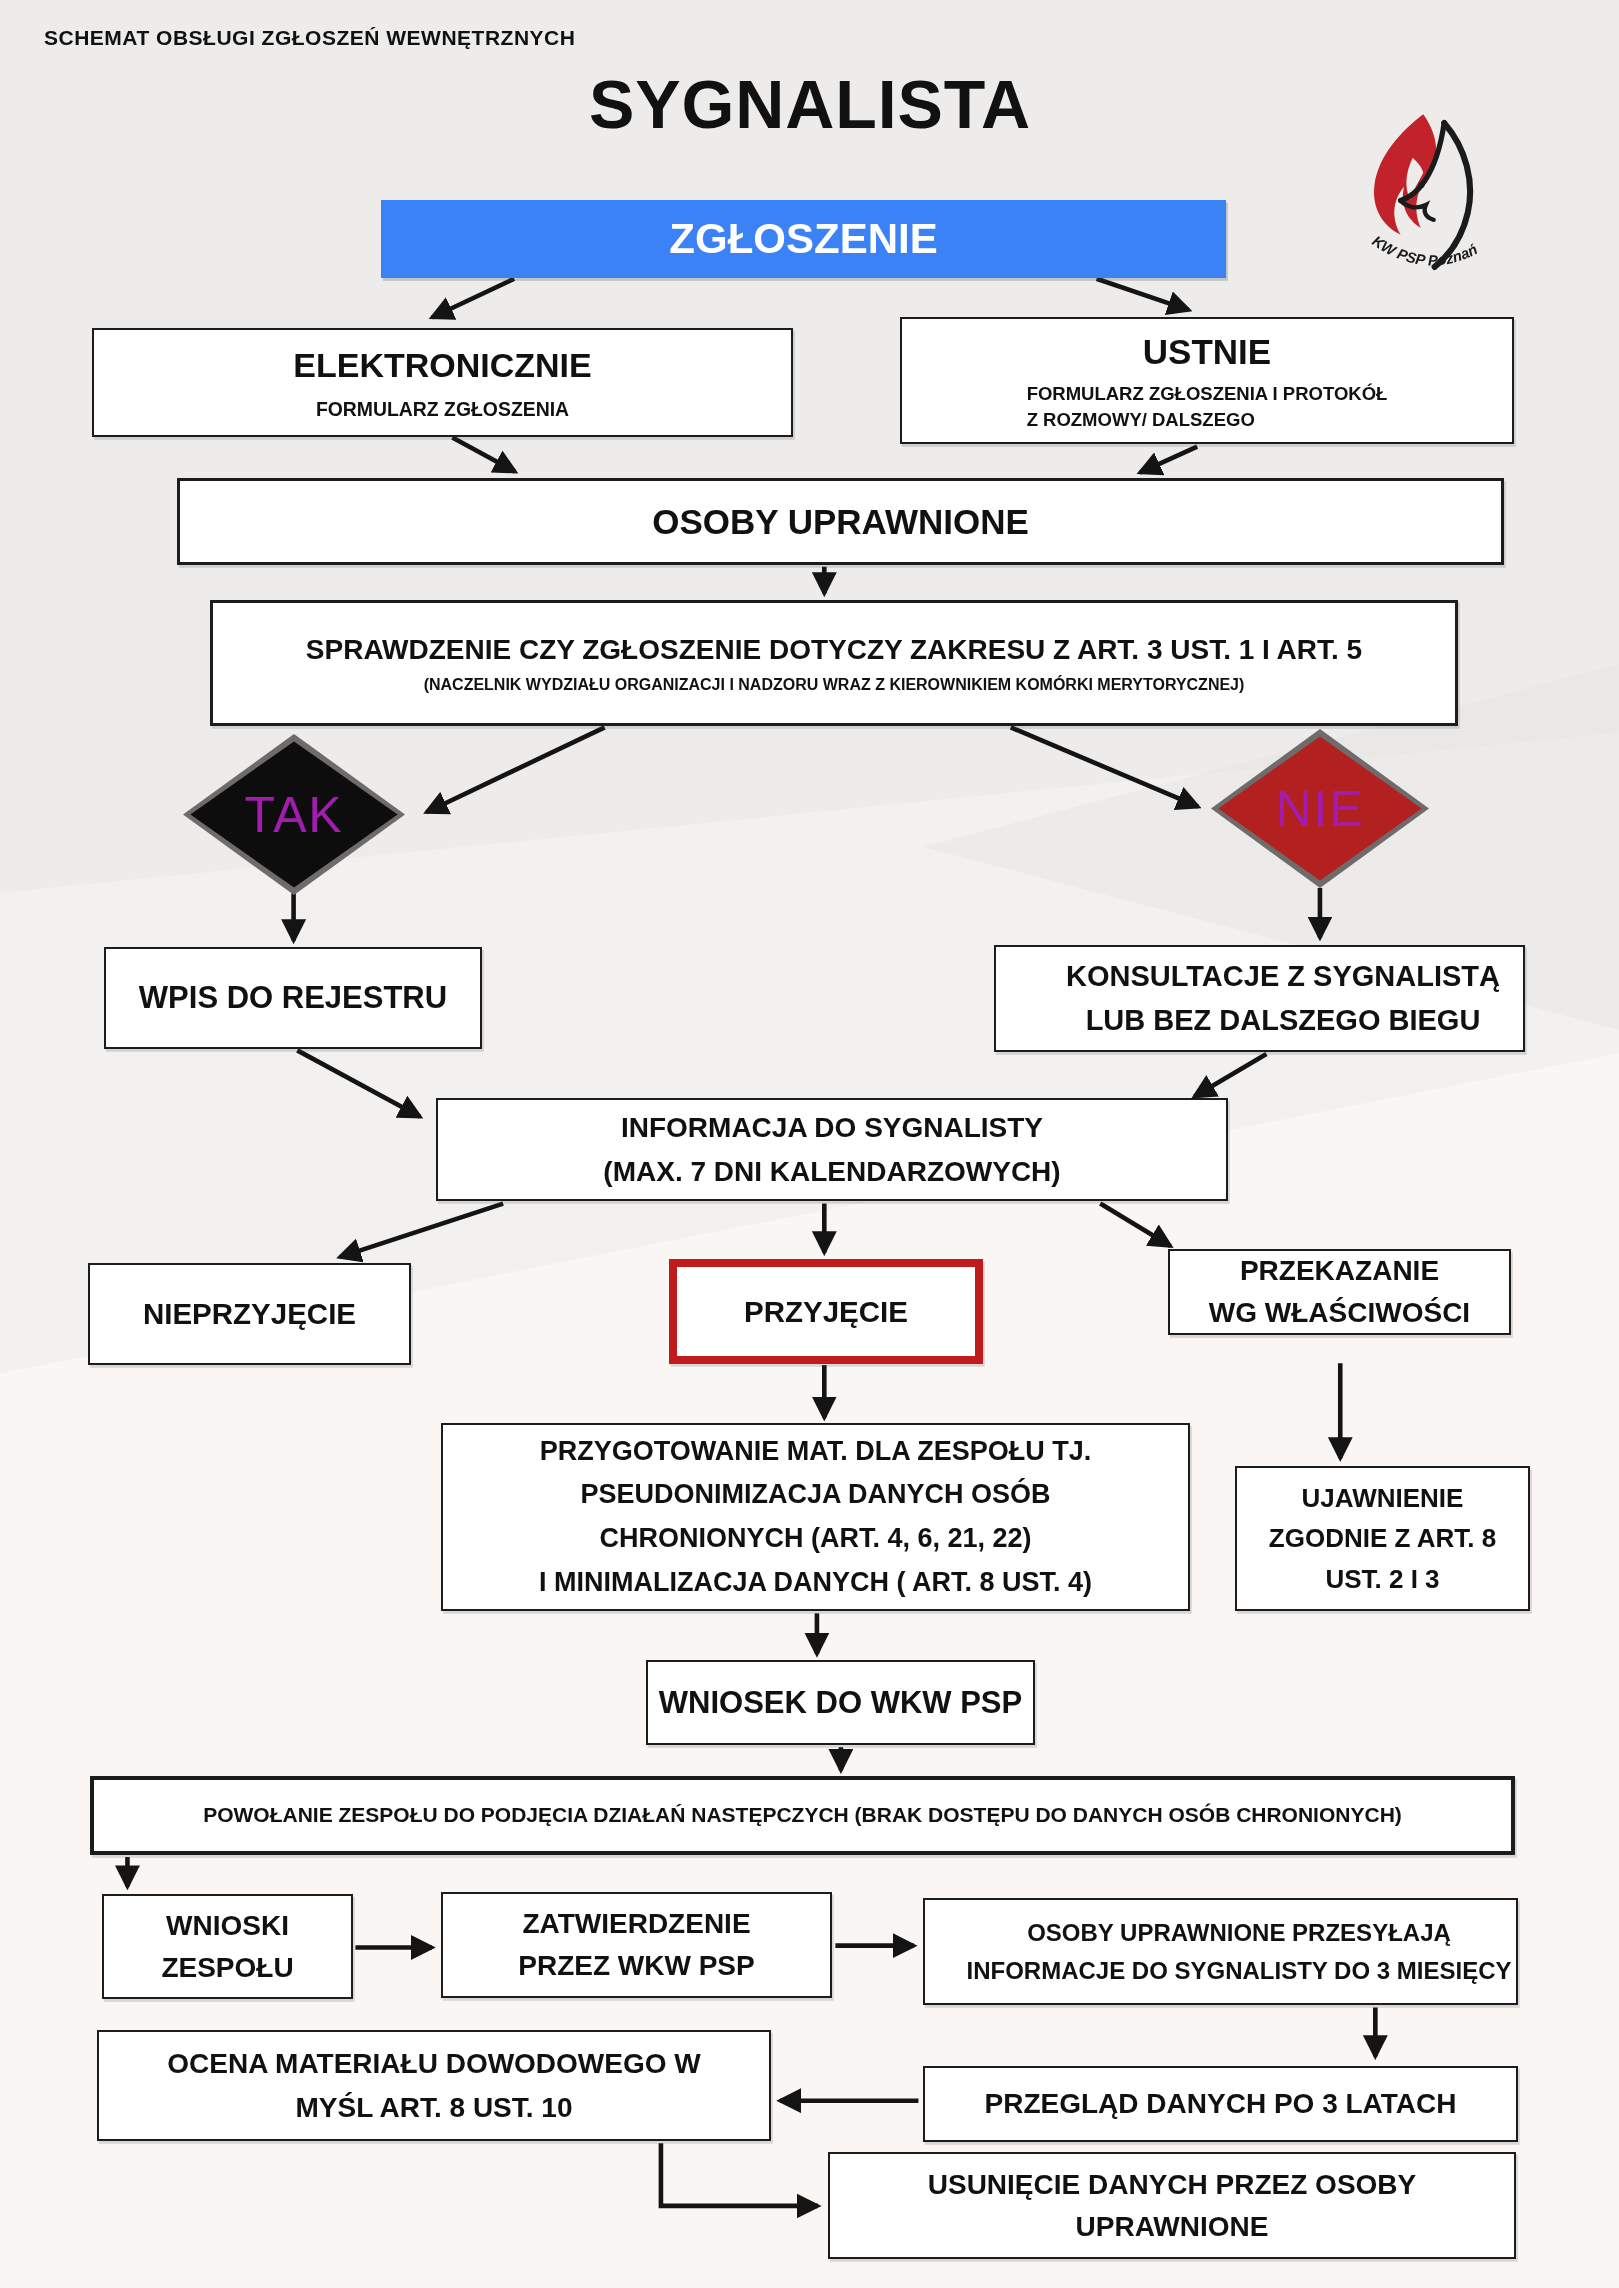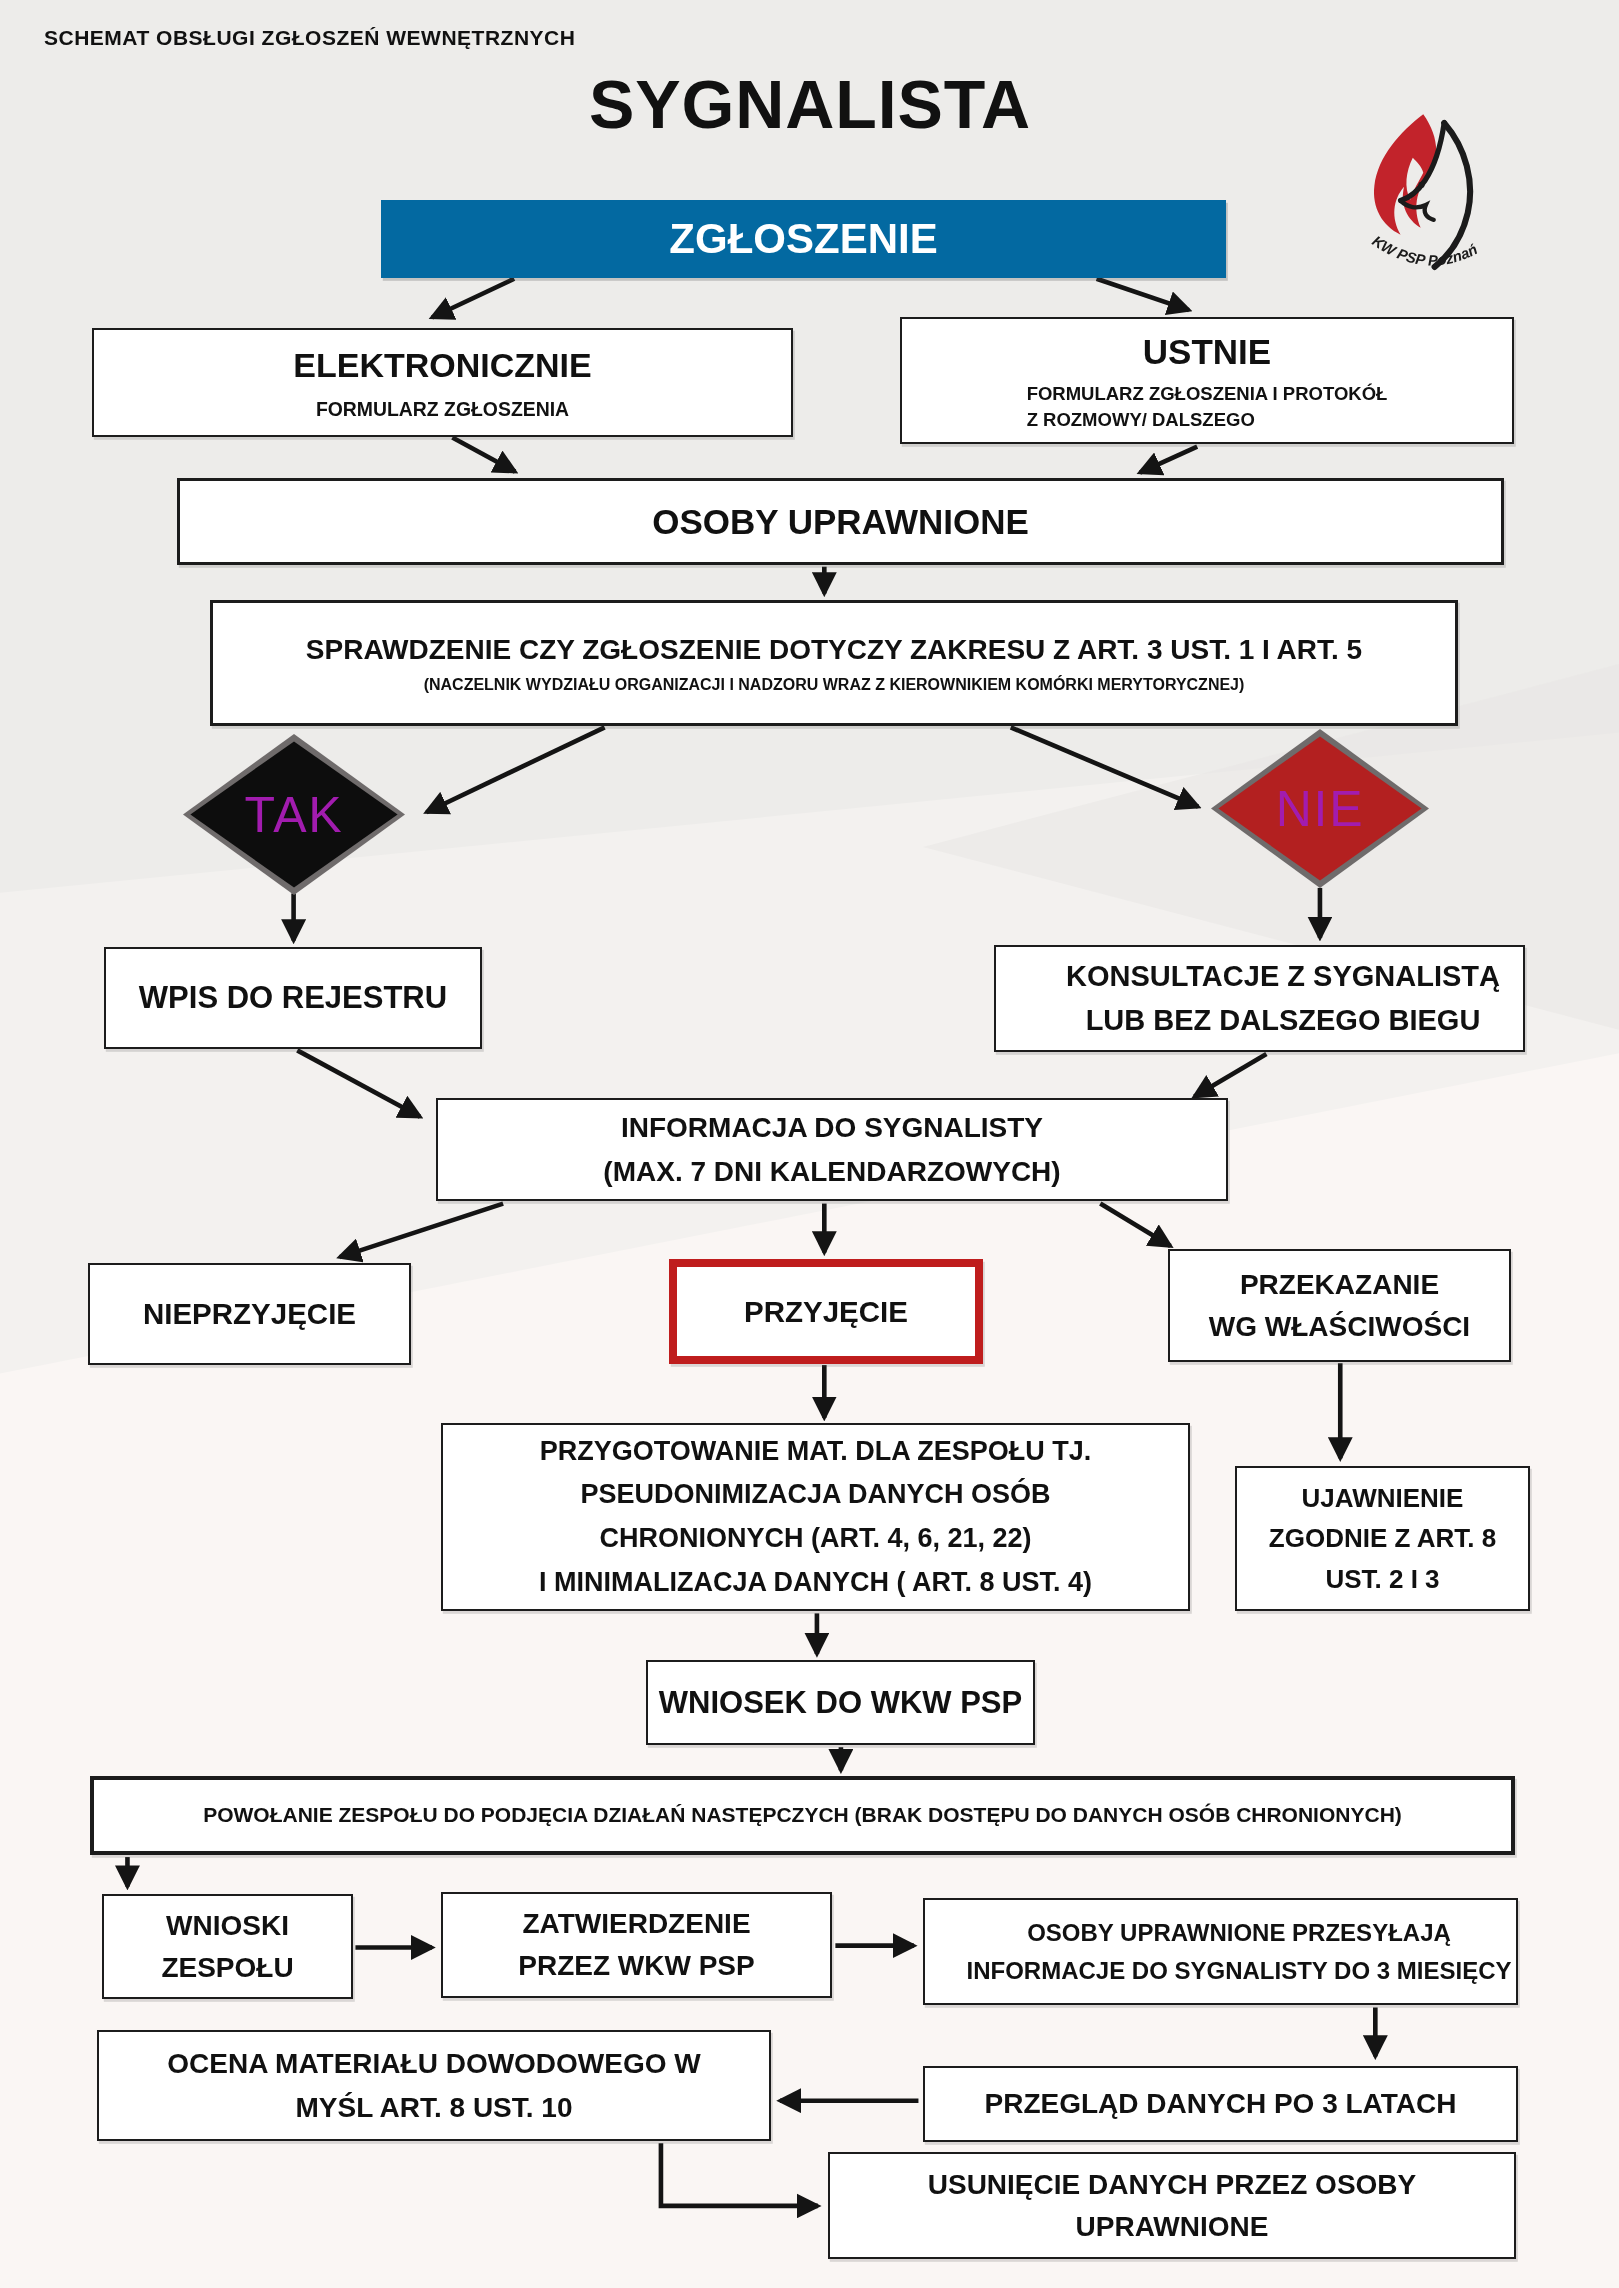--- a/index.html
+++ b/index.html
@@ -24,21 +24,21 @@
     font-size:68px; font-weight:bold; letter-spacing:0.9px;
   }
 
   .node {
     position:absolute; background:#ffffff; border:2.8px solid #1c1c1c;
     display:flex; flex-direction:column; align-items:center; justify-content:center;
     text-align:left; font-weight:bold; line-height:1.35;
     box-shadow:1.8px 2.8px 0 rgba(70,70,70,.18);
   }
   .banner {
-    position:absolute; background:#0369a1; color:#ffffff; border:none;
+    position:absolute; background:#3b82f6; color:#ffffff; border:none;
     display:flex; align-items:center; justify-content:center;
     font-weight:bold; text-align:center;
     box-shadow:1.8px 2.8px 0 rgba(70,70,70,.25);
   }
 
   .diamond { position:absolute; }
   .diamond .shape-outer {
     position:absolute; inset:0; background:#6f6b6b;
     clip-path:polygon(50% 0, 100% 50%, 50% 100%, 0 50%);
     filter:drop-shadow(1.8px 2.8px 0.9px rgba(70,70,70,.3));
@@ -168,21 +168,21 @@
   </div>
 
   <div class="node" style="left:88px; top:1263px; width:323px; height:102px;">
     <div style="font-size:29.5px">NIEPRZYJĘCIE</div>
   </div>
 
   <div class="node" style="left:669px; top:1259px; width:314px; height:105px; border:8.3px solid #bf1d1d;">
     <div style="font-size:29.5px">PRZYJĘCIE</div>
   </div>
 
-  <div class="node" style="left:1168px; top:1249px; width:343px; height:113px; font-size:28px; line-height:1.5;">
+  <div class="node" style="left:1168px; top:1249px; width:343px; height:86px; font-size:28px; line-height:1.5;">
     <div>PRZEKAZANIE</div>
     <div>WG WŁAŚCIWOŚCI</div>
   </div>
 
   <div class="node" style="left:441px; top:1423px; width:749px; height:188px; font-size:27px; line-height:1.62;">
     <div>PRZYGOTOWANIE MAT. DLA ZESPOŁU TJ.</div>
     <div>PSEUDONIMIZACJA DANYCH OSÓB</div>
     <div>CHRONIONYCH (ART. 4, 6, 21, 22)</div>
     <div>I MINIMALIZACJA DANYCH  ( ART. 8 UST. 4)</div>
   </div>

